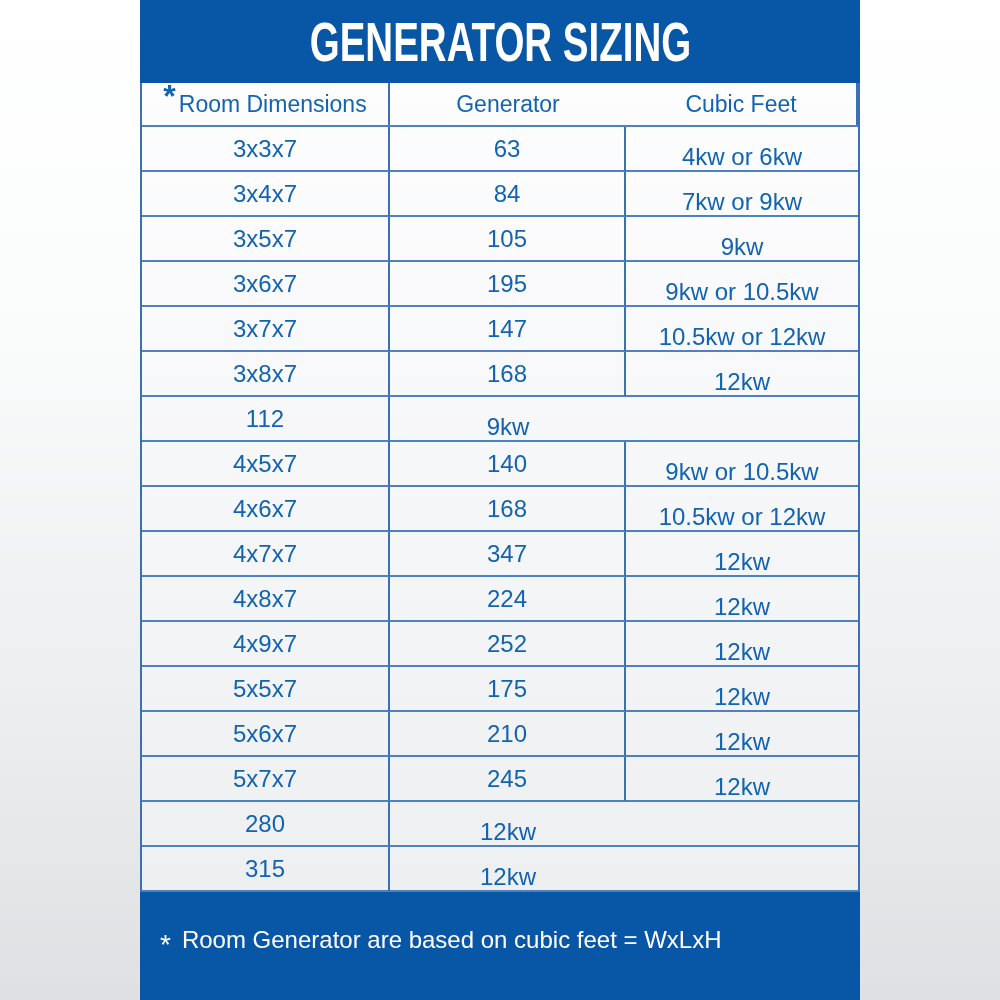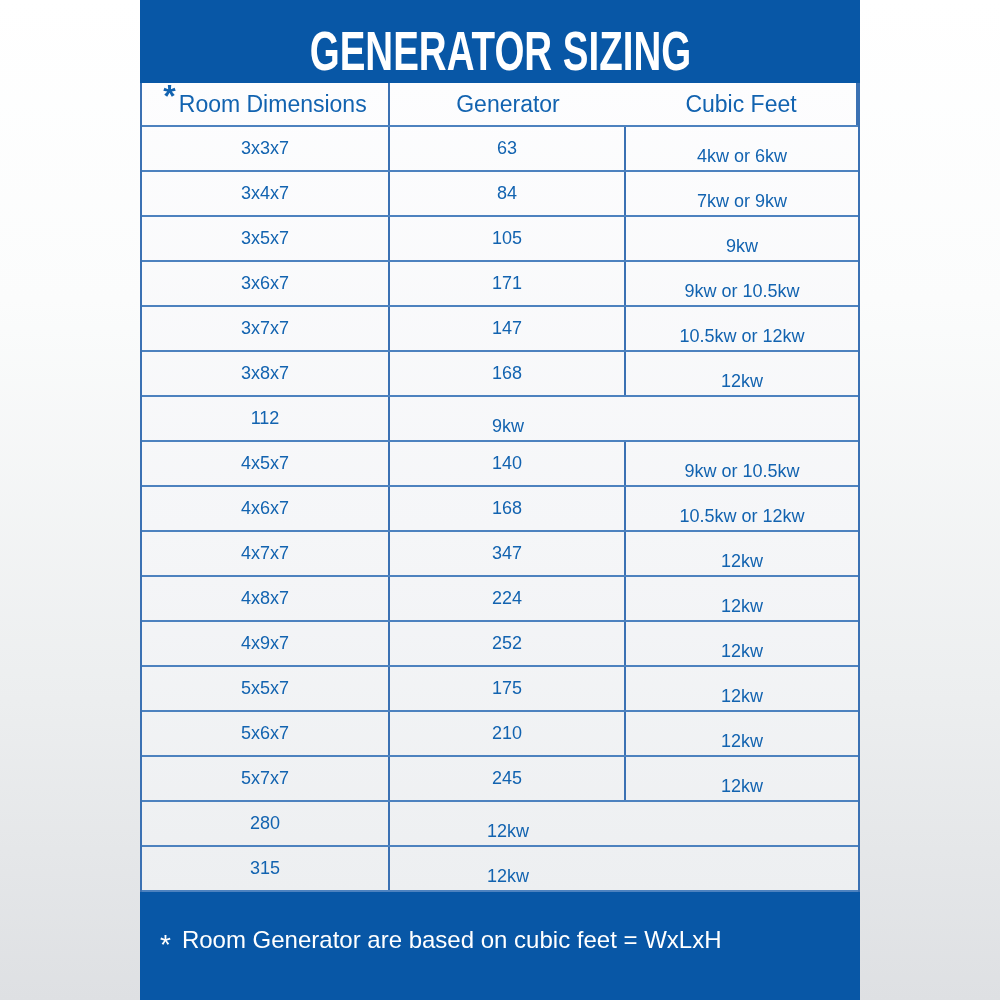--- a/index.html
+++ b/index.html
@@ -20,21 +20,21 @@
     top: 0;
     width: 720px;
     height: 1000px;
     display: flex;
     flex-direction: column;
   }
   .title-bar {
     height: 83px;
     background: #0857a6;
     display: flex;
-    align-items: flex-end;
+    align-items: center;
     justify-content: center;
     flex: none;
   }
   .title-text {
     color: #ffffff;
     font-size: 55px;
     font-weight: bold;
     letter-spacing: 0px;
     white-space: nowrap;
     transform: scaleX(0.70);
@@ -60,21 +60,21 @@
   }
   .trow.header-row {
     flex: none;
     height: 44px;
   }
   .cell {
     display: flex;
     align-items: center;
     justify-content: center;
     color: #1263b0;
-    font-size: 18px;
+    font-size: 24px;
     box-sizing: border-box;
     white-space: nowrap;
   }
   .cell.v-border {
     border-right: 2px solid #3b71b3;
   }
   .cell.generator {
     padding-top: 16px;
   }
   .header-row .cell {
@@ -137,21 +137,21 @@
         <div class="cell v-border">84</div>
         <div class="cell generator">7kw or 9kw</div>
       </div>
       <div class="trow">
         <div class="cell v-border">3x5x7</div>
         <div class="cell v-border">105</div>
         <div class="cell generator">9kw</div>
       </div>
       <div class="trow">
         <div class="cell v-border">3x6x7</div>
-        <div class="cell v-border">171</div>
+        <div class="cell v-border">195</div>
         <div class="cell generator">9kw or 10.5kw</div>
       </div>
       <div class="trow">
         <div class="cell v-border">3x7x7</div>
         <div class="cell v-border">147</div>
         <div class="cell generator">10.5kw or 12kw</div>
       </div>
       <div class="trow">
         <div class="cell v-border">3x8x7</div>
         <div class="cell v-border">168</div>

